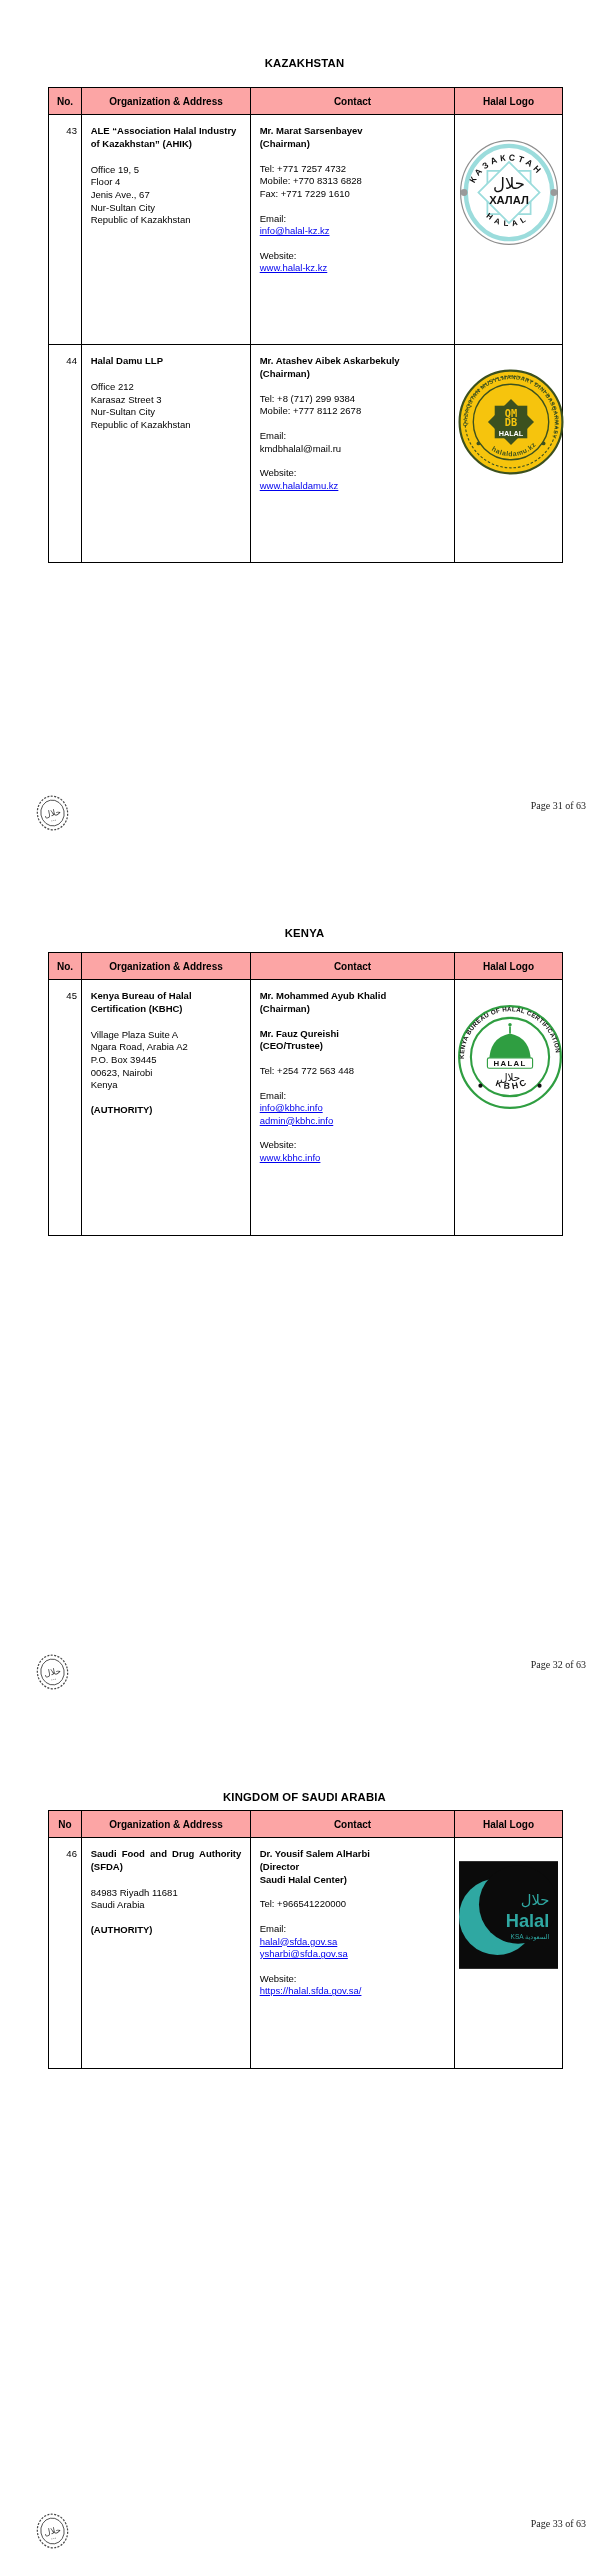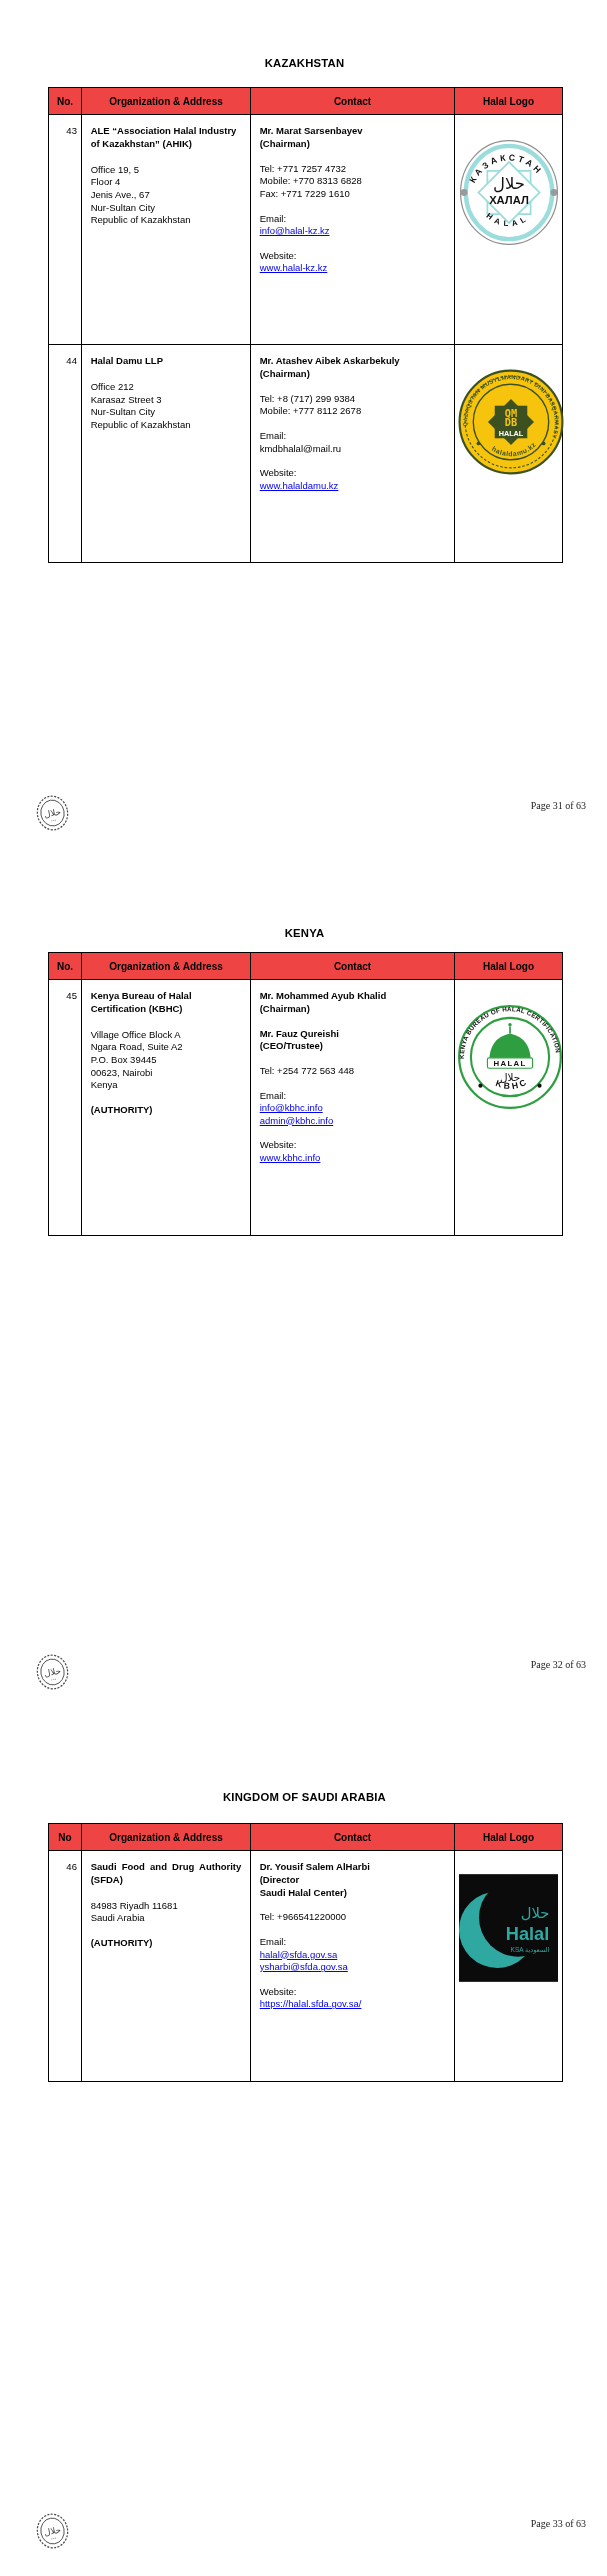--- a/index.html
+++ b/index.html
@@ -16,27 +16,27 @@
   .page1 .country-title{top:57px;}
   .page2 .country-title{top:68px;}
   .page3 .country-title{top:73px;}
 
   table.halal-table{
     position:absolute;left:48px;width:513px;
     border-collapse:collapse;table-layout:fixed;background:#fff;
   }
   .page1 table.halal-table{top:87px;}
   .page2 table.halal-table{top:93px;}
-  .page3 table.halal-table{top:105px;}
+  .page3 table.halal-table{top:92px;}
 
   col.c-no{width:33px;} col.c-org{width:169px;}
   col.c-contact{width:204px;} col.c-logo{width:108px;}
 
   th{
-    background:#ef4444;border:1.4px solid #000;
+    background:#fca5a5;border:1.4px solid #000;
     font-size:10px;font-weight:bold;height:26px;padding:0 2.6px;text-align:center;
   }
   td{
     border:1.4px solid #000;vertical-align:top;
     font-size:9.5px;line-height:1.33;padding:10.4px 8.7px 8.7px;
   }
   tr.h-242>td{height:210px;} tr.h-228>td{height:198px;}
   tr.h-272>td{height:236px;} tr.h-243>td{height:211px;margin-left:34px;}
 
   .no-cell{text-align:center;padding-left:15px;padding-right:1.7px;}
@@ -215,22 +215,22 @@
         <th>Contact</th>
         <th>Halal Logo</th>
       </tr>
     </thead>
     <tbody>
       <tr class="h-272">
         <td class="no-cell"><span>45</span></td>
         <td>
           <div class="org-name">Kenya Bureau of Halal Certification (KBHC)</div>
           <div class="block">
-            <div>Village Office Block A</div>
-            <div>Ngara Road, Suite A2</div>
+            <div>Village Plaza Suite A</div>
+            <div>Ngara Road, Arabia A2</div>
             <div>P.O. Box 39445</div>
             <div>00623, Nairobi</div>
             <div>Kenya</div>
           </div>
           <div class="bold">(AUTHORITY)</div>
         </td>
         <td>
           <div class="block bold">
             <div>Mr. Mohammed Ayub Khalid</div>
             <div>(Chairman)</div>

